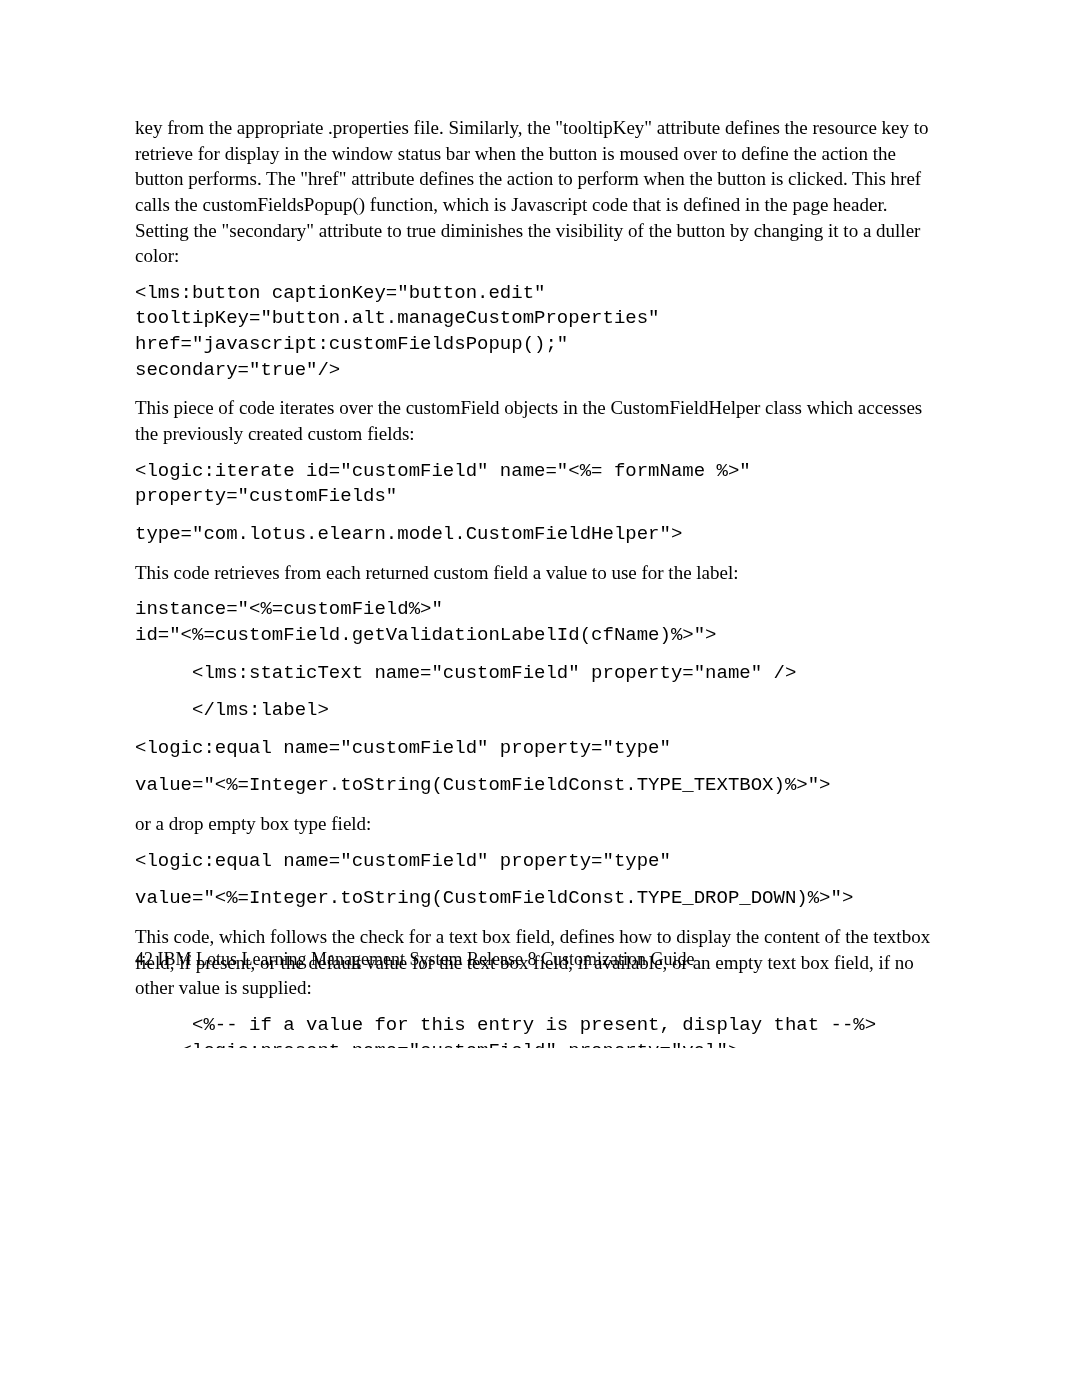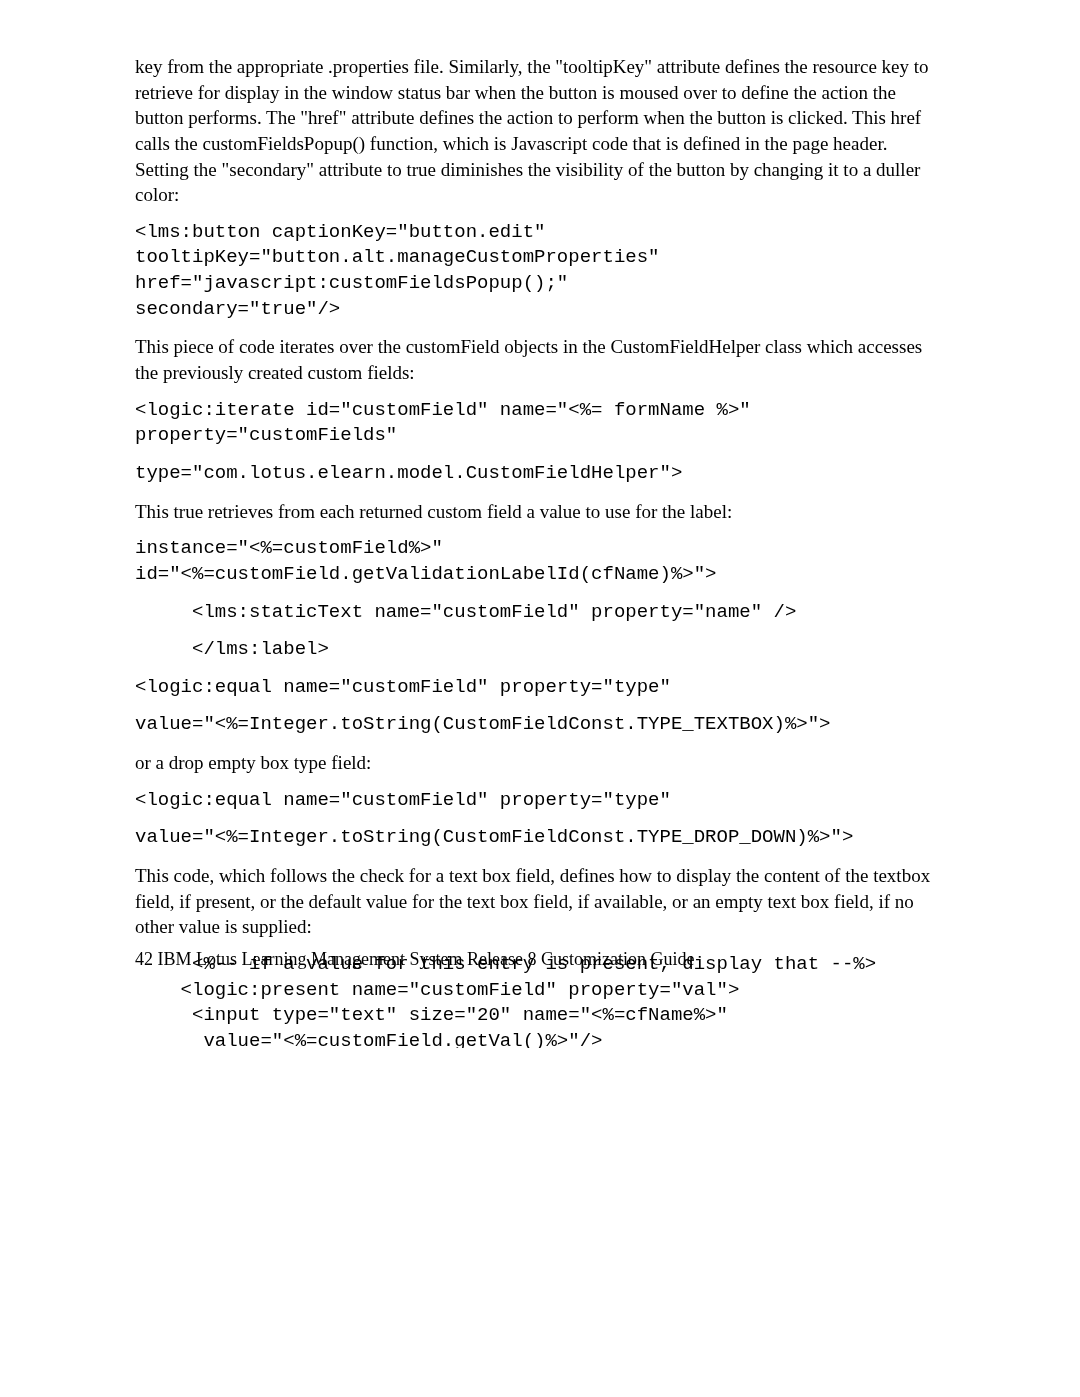--- a/index.html
+++ b/index.html
@@ -7,21 +7,21 @@
     padding: 0;
     background: #fff;
     font-family: Georgia, 'Times New Roman', serif;
     color: #000;
   }
   .page {
     width: 1080px;
     height: 1048px;
     position: relative;
     box-sizing: border-box;
-    padding: 54px 135px 0 135px;
+    padding: 115px 135px 0 135px;
   }
   .body-text {
     font-size: 19px;
     line-height: 1.35;
     margin: 0 0 12px 0;
   }
   .code {
     font-family: 'Courier New', Courier, monospace;
     font-size: 19px;
     line-height: 1.35;
@@ -50,21 +50,21 @@
 href="javascript:customFieldsPopup();"
 secondary="true"/&gt;</div>
 
 
   <p class="body-text">This piece of code iterates over the customField objects in the CustomFieldHelper class which accesses the previously created custom fields:</p>
 
   <div class="code">&lt;logic:iterate id="customField" name="&lt;%= formName %&gt;"
 property="customFields"</div>
   <div class="code">type="com.lotus.elearn.model.CustomFieldHelper"&gt;</div>
 
-  <p class="body-text">This true retrieves from each returned custom field a value to use for the label:</p>
+  <p class="body-text">This code retrieves from each returned custom field a value to use for the label:</p>
 
   <div class="code">instance="&lt;%=customField%&gt;"
 id="&lt;%=customField.getValidationLabelId(cfName)%&gt;"&gt;</div>
   <div class="code">     &lt;lms:staticText name="customField" property="name" /&gt;</div>
   <div class="code">     &lt;/lms:label&gt;</div>
 
 
   <div class="code">&lt;logic:equal name="customField" property="type"</div>
   <div class="code">value="&lt;%=Integer.toString(CustomFieldConst.TYPE_TEXTBOX)%&gt;"&gt;</div>
 

